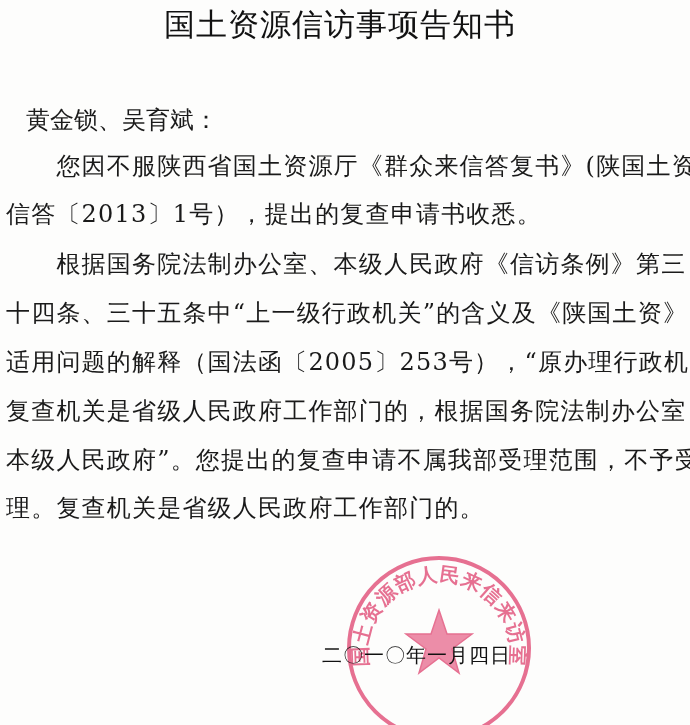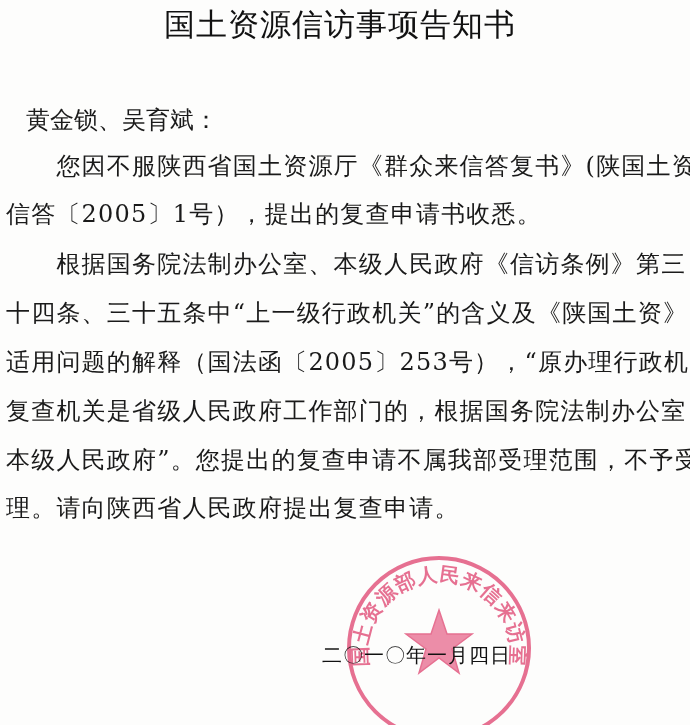--- a/index.html
+++ b/index.html
@@ -37,27 +37,27 @@
     }
   </style>
 </head>
 <body>
 
 <div class="title">国土资源信访事项告知书</div>
 
 <div class="salutation">黄金锁、吴育斌：</div>
 
 <div class="line" style="top:150px">　　您因不服陕西省国土资源厅《群众来信答复书》(陕国土资</div>
-<div class="line" style="top:198px">信答〔2005〕1号），提出的复查申请书收悉。</div>
+<div class="line" style="top:198px">信答〔2013〕1号），提出的复查申请书收悉。</div>
 <div class="line" style="top:248px">　　根据国务院法制办公室、本级人民政府《信访条例》第三</div>
 <div class="line" style="top:297px">十四条、三十五条中“上一级行政机关”的含义及《陕国土资》</div>
 <div class="line" style="top:346px">适用问题的解释（国法函〔2005〕253号），“原办理行政机关、</div>
 <div class="line" style="top:395px">复查机关是省级人民政府工作部门的，根据国务院法制办公室</div>
 <div class="line" style="top:444px">本级人民政府”。您提出的复查申请不属我部受理范围，不予受</div>
-<div class="line" style="top:492px">理。请向陕西省人民政府提出复查申请。</div>
+<div class="line" style="top:492px">理。复查机关是省级人民政府工作部门的。</div>
 
 <div class="seal">
   <svg width="192" height="192" viewBox="0 0 192 192">
     <defs>
       <path id="sealArc" d="M 30 130 A 72 72 0 1 1 162 130" fill="none"></path>
     </defs>
     <circle cx="96" cy="96" r="90" fill="none" stroke="#e2587f" stroke-width="4"></circle>
     <polygon points="96,58 104,82 129,82 109,97 116,121 96,106 76,121 83,97 63,82 88,82" fill="#ea7a9a" stroke="#e2587f" stroke-width="1.5"></polygon>
     <text font-family="DejaVu Sans, sans-serif" font-size="20" fill="#e2587f" font-weight="bold" letter-spacing="1">
       <textPath href="#sealArc" startOffset="50%" text-anchor="middle">国土资源部人民来信来访室</textPath>

